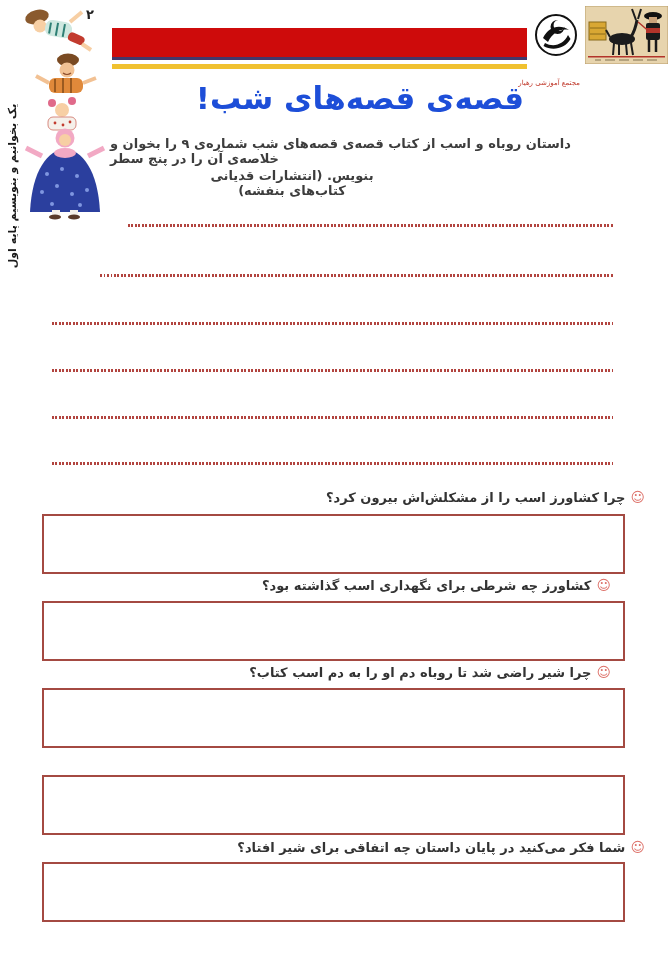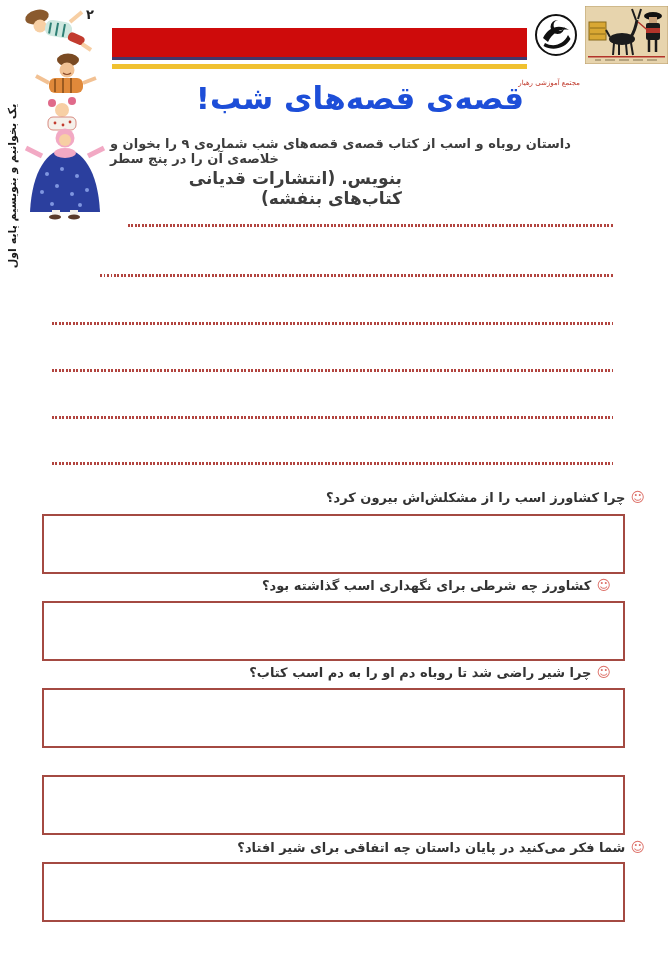--- a/index.html
+++ b/index.html
@@ -26,22 +26,22 @@
   
   .side-title{position:absolute;left:-108px;top:178px;width:244px;height:16px;
     transform:rotate(-90deg);transform-origin:center;direction:rtl;text-align:center;
     font-size:11px;font-weight:bold;color:#1a1a1a;letter-spacing:0.5px;white-space:nowrap;}
 
   
   .title{position:absolute;left:150px;top:80px;width:420px;text-align:center;direction:rtl;
     font-size:31px;font-weight:bold;}
   .instr1{position:absolute;left:110px;top:136px;width:510px;direction:rtl;text-align:left;
     font-size:13px;font-weight:bold;color:#3d3d3d;}
-  .instr2{position:absolute;left:182px;top:168px;width:220px;direction:rtl;
-    font-size:17px;font-weight:bold;color:#3d3d3d;}
+  .instr2{position:absolute;left:182px;top:168px;width:220px;direction:rtl;text-align:center;
+    font-size:13px;font-weight:bold;color:#3d3d3d;}
 
   
   .wline{position:absolute;height:3px;
     background:repeating-linear-gradient(to right,#b2443f 0,#b2443f 1.6px,transparent 1.6px,transparent 3.5px);}
   .wl1{left:128px;top:224px;width:485px;}
   .wl2{left:100px;top:274px;width:513px;}
   .wl3{left:52px;top:322px;width:561px;}
   .wl4{left:52px;top:369px;width:561px;}
   .wl5{left:52px;top:416px;width:561px;}
   .wl6{left:52px;top:462px;width:561px;}

